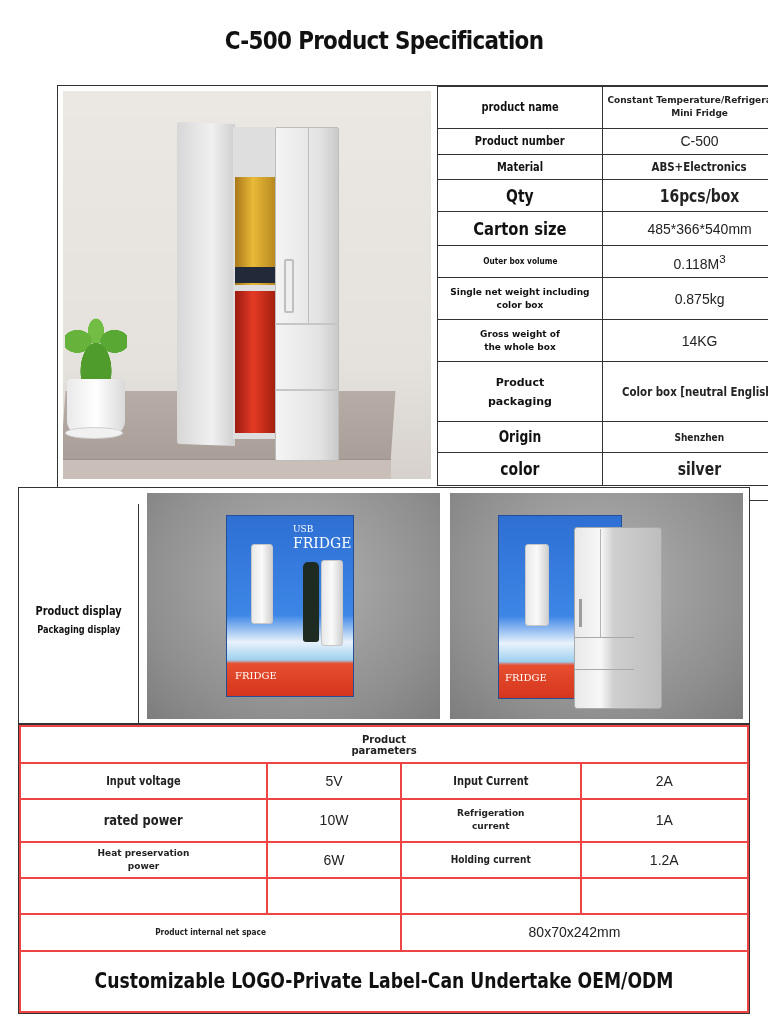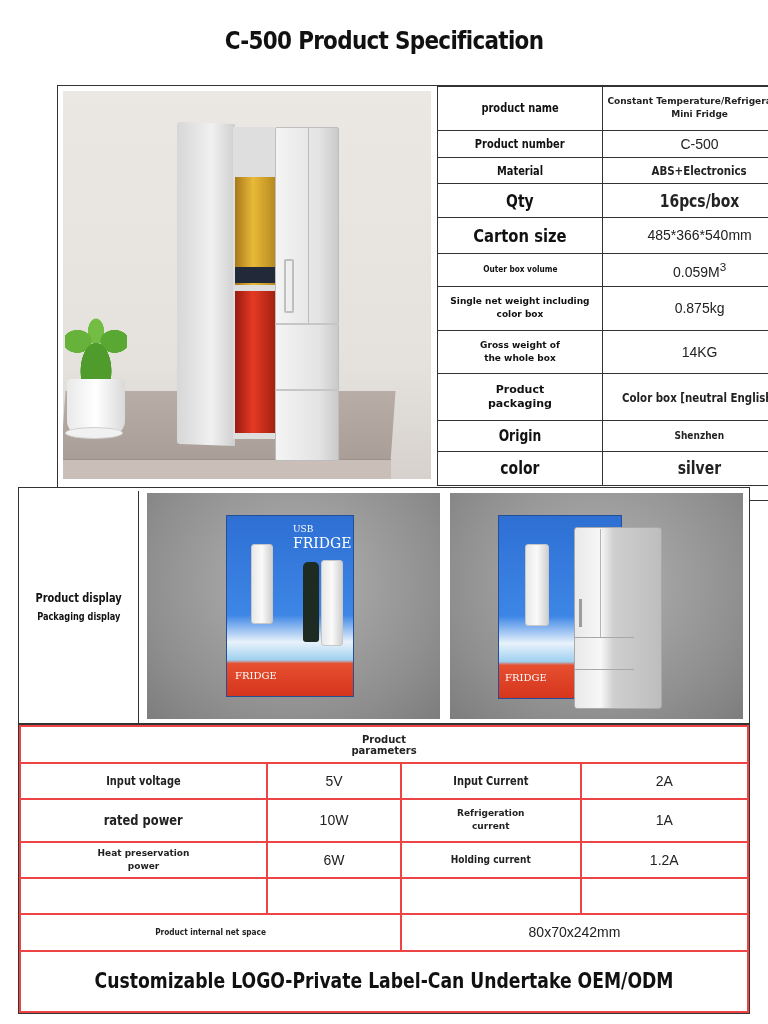--- a/index.html
+++ b/index.html
@@ -40,28 +40,28 @@
     background: radial-gradient(ellipse at 50% 85%, #4f9c2c 0 35%, transparent 36%),
                 radial-gradient(ellipse at 20% 40%, #66b23a 0 20%, transparent 21%),
                 radial-gradient(ellipse at 80% 40%, #5aa834 0 20%, transparent 21%),
                 radial-gradient(ellipse at 50% 25%, #73bd45 0 18%, transparent 19%); }
 
   table.spec { position: absolute; left: 379px; top: 0; width: 352px; height: 400px; border-collapse: collapse; }
   table.spec td { border: 1px solid #333; text-align: center; vertical-align: middle; padding: 0 2px; }
   table.spec td.k { width: 168px; font-family: "DejaVu Sans", sans-serif; font-weight: bold; font-size: 12px; }
   table.spec td.v { font-size: 14px; color: #222; }
   .xs { font-size: 9px !important; line-height: 13px; }
-  .sm { font-size: 11px !important; line-height: 14px; }
+  .sm { font-size: 11px !important; line-height: 19px; }
   .md { font-size: 12.5px !important; }
   .lg { font-size: 17px !important; }
   .b { font-family: "DejaVu Sans", sans-serif; font-weight: bold; }
 
   
   #display { left: 18px; top: 487px; width: 732px; height: 237px; }
-  .disp-label { position: absolute; left: 0; top: 3px; width: 120px; height: 260px; border-right: 1px solid #333; text-align: center; padding-top: 100px; }
+  .disp-label { position: absolute; left: 0; top: 16px; width: 120px; height: 260px; border-right: 1px solid #333; text-align: center; padding-top: 100px; }
   .disp-label .l1 { font-family: "DejaVu Sans", sans-serif; font-weight: bold; font-size: 12px; }
   .disp-label .l2 { font-family: "DejaVu Sans", sans-serif; font-weight: bold; font-size: 10px; margin-top: 6px; }
   .photo { position: absolute; top: 5px; height: 226px; background: radial-gradient(ellipse at 50% 40%, #b3b3b3 0%, #8f8f8f 70%, #7d7d7d 100%); overflow: hidden; }
   .photo.p1 { left: 128px; width: 293px; }
   .photo.p2 { left: 431px; width: 293px; }
   .box { position: absolute; background: linear-gradient(180deg,#2e6fd3 0%,#3d86e6 55%,#e8f2fb 70%,#9fd0ef 80%,#e64f2f 82%,#d6351d 100%); border: 1px solid #244f96; }
   .box-title { position: absolute; color: #fff; font-family: "DejaVu Serif", serif; font-weight: normal; }
   .box .mini-fridge { position: absolute; background: linear-gradient(90deg,#e8e8e8,#fafafa,#d0d0d0); border-radius: 3px; border: 1px solid #c7c7c7; }
   .bottle { position: absolute; background: #1d2b22; border-radius: 5px 5px 3px 3px; }
   .silver-fridge { position: absolute; background: linear-gradient(90deg,#e9e9e9,#f7f7f7 30%,#cfcfcf 45%,#bdbdbd); border: 1px solid #a9a9a9; border-radius: 3px; }
@@ -116,21 +116,21 @@
     <tr>
       <td class="k lg"><span class="narrow">Qty</span></td>
       <td class="v lg b"><span class="narrow">16pcs/box</span></td>
     </tr>
     <tr>
       <td class="k" style="font-size:18px"><span class="narrow">Carton size</span></td>
       <td class="v">485*366*540mm</td>
     </tr>
     <tr>
       <td class="k xs"><span class="narrow">Outer box volume</span></td>
-      <td class="v"><span>0.059M</span><sup>3</sup></td>
+      <td class="v"><span>0.118M</span><sup>3</sup></td>
     </tr>
     <tr>
       <td class="k xs">Single net weight including color box</td>
       <td class="v">0.875kg</td>
     </tr>
     <tr>
       <td class="k xs" style="padding:0 40px">Gross weight of the whole box</td>
       <td class="v">14KG</td>
     </tr>
     <tr>

